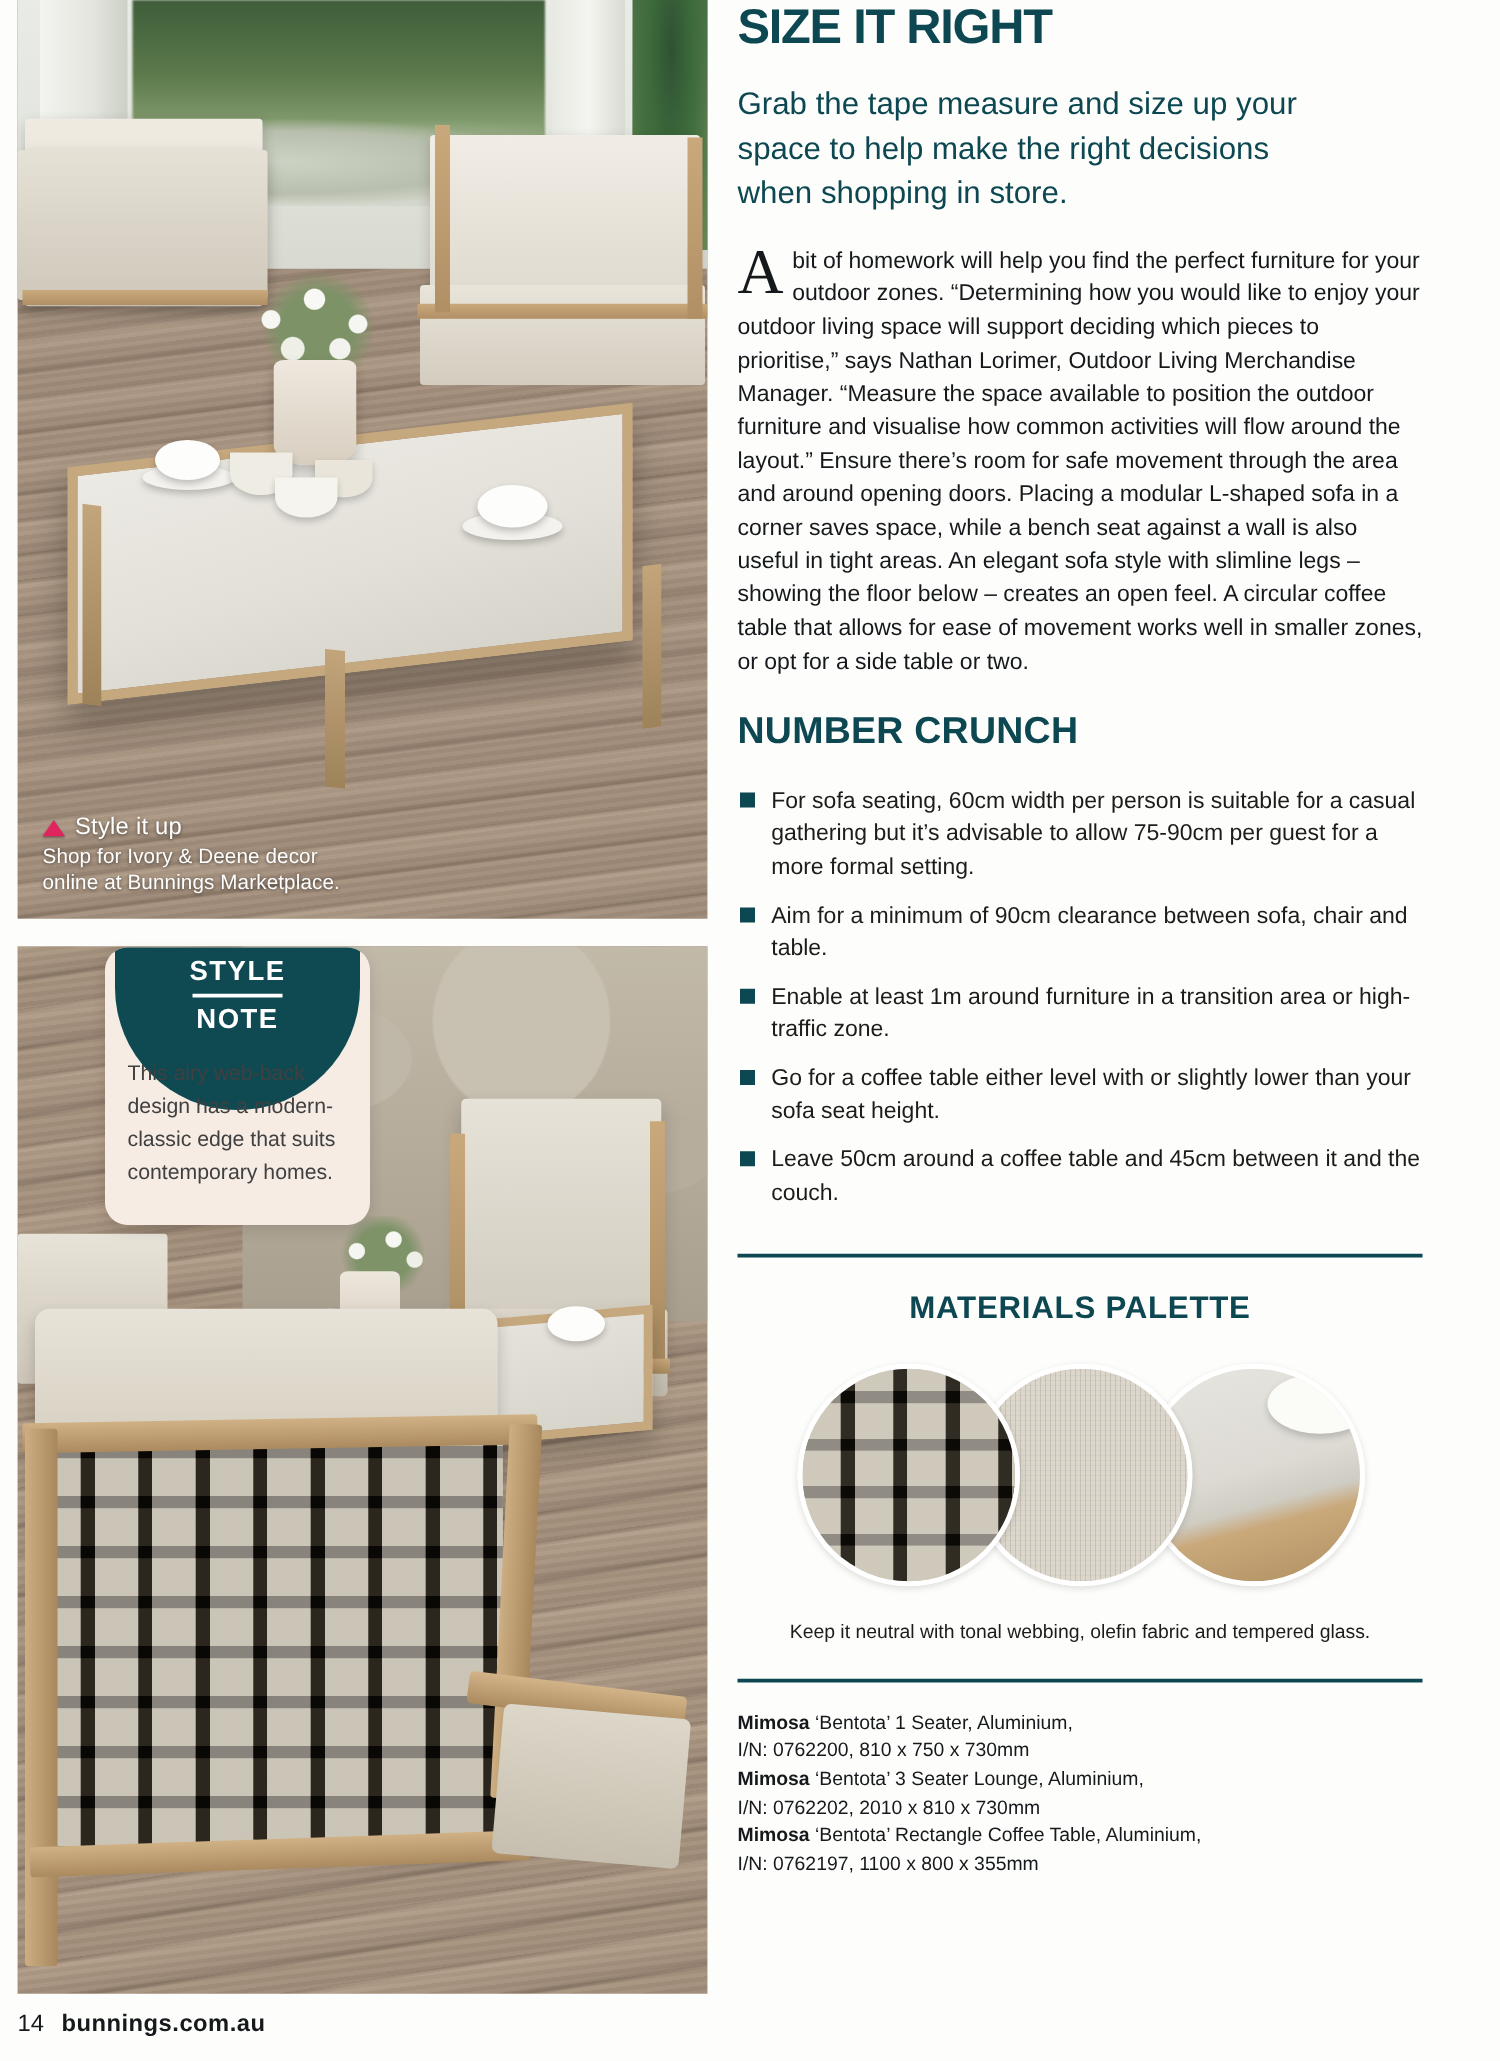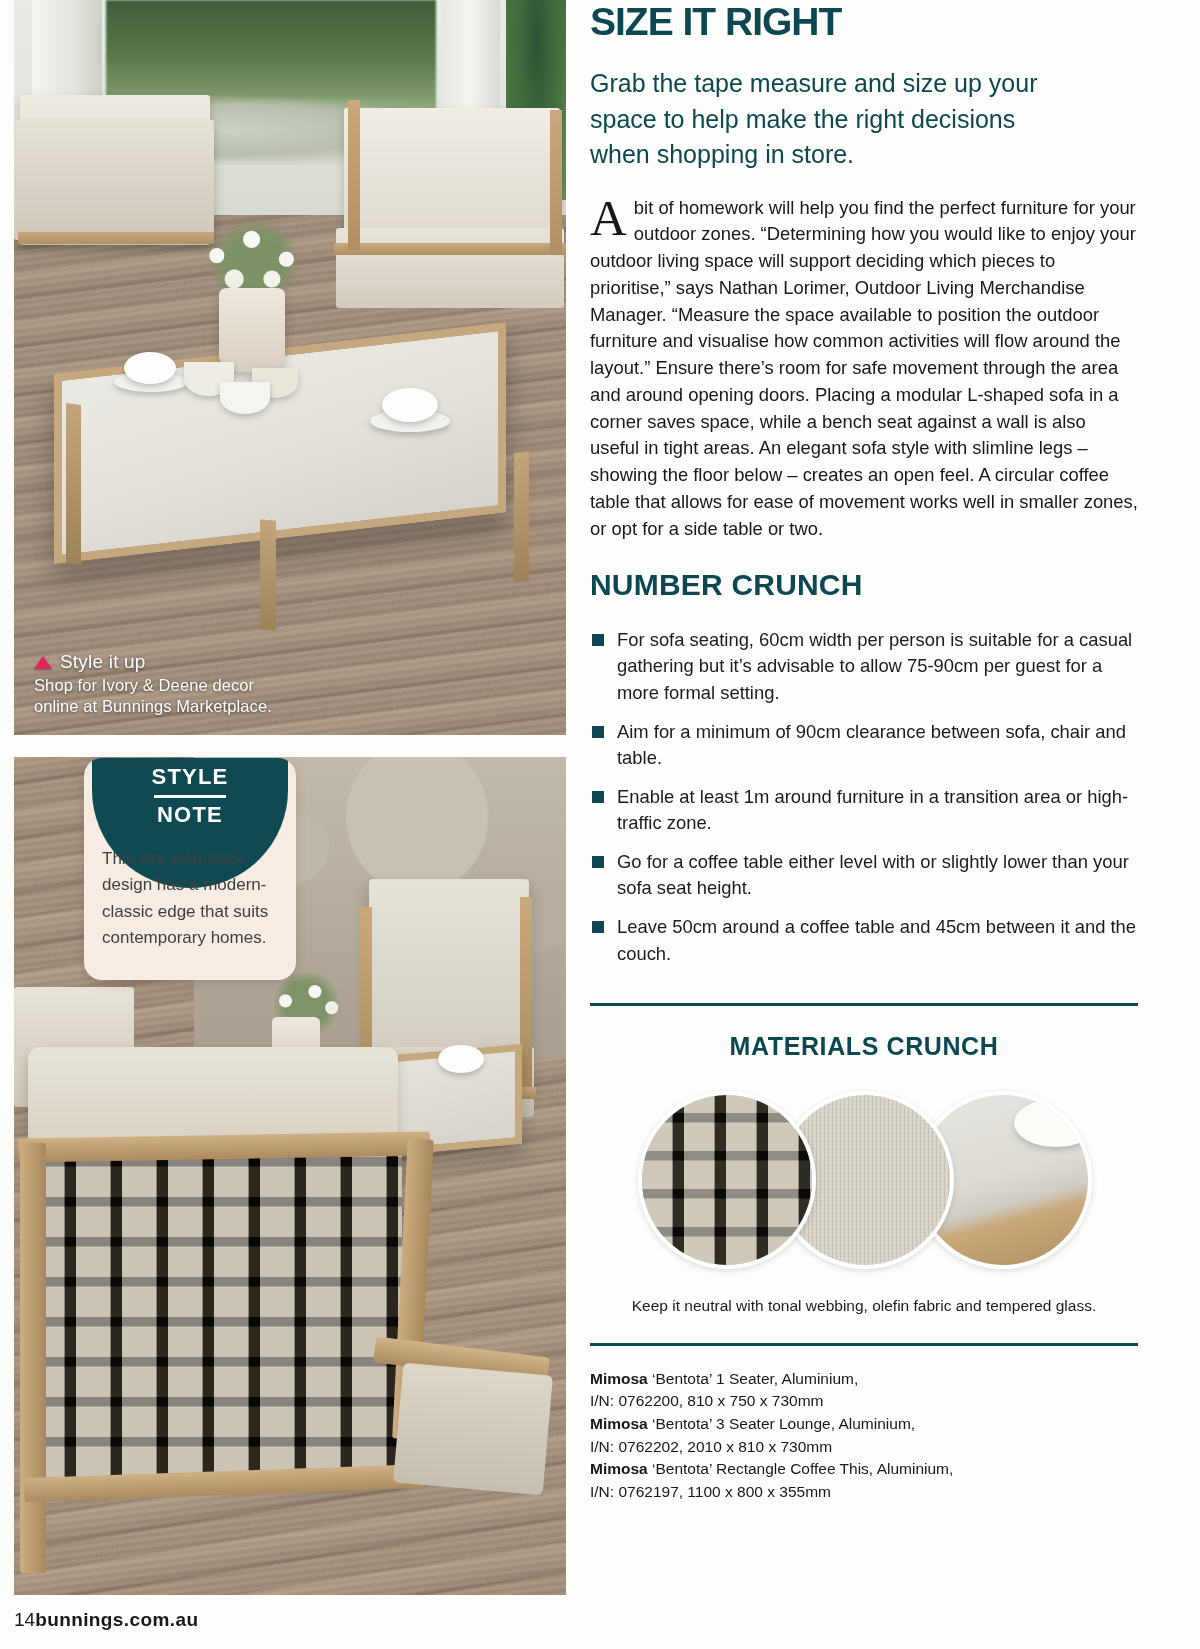--- a/index.html
+++ b/index.html
@@ -555,20 +555,21 @@
   }
   .products .brand { font-weight: bold; }
 
   
   .footer {
     position: absolute;
     left: 14px;
     bottom: 18px;
     display: flex;
     align-items: baseline;
+    gap: 14px;
     font-size: 19px;
   }
   .pg-num { color: #16191c; }
   .site { font-weight: bold; letter-spacing: .4px; color: #16191c; }
 </style>
 </head>
 <body>
 
 <div class="page">
 
@@ -693,21 +694,21 @@
         <span>Go for a coffee table either level with or slightly lower than your sofa seat height.</span>
       </li>
       <li>
         <span class="bullet-sq"></span>
         <span>Leave 50cm around a coffee table and 45cm between it and the couch.</span>
       </li>
     </ul>
 
     <div class="rule"></div>
 
-    <h2 class="palette-head">MATERIALS CRUNCH</h2>
+    <h2 class="palette-head">MATERIALS PALETTE</h2>
 
     <div class="swatches">
       <div class="swatch sw1">
         <div class="sw-weave"></div>
         <div class="sw-weave-over"></div>
       </div>
       <div class="swatch sw2">
         <div class="sw-fabric"></div>
       </div>
       <div class="swatch sw3">
@@ -723,21 +724,21 @@
     <div class="products">
       <div>
         <div><span class="brand">Mimosa</span><span> ‘Bentota’ 1 Seater, Aluminium,</span></div>
         <div>I/N: 0762200, 810 x 750 x 730mm</div>
       </div>
       <div>
         <div><span class="brand">Mimosa</span><span> ‘Bentota’ 3 Seater Lounge, Aluminium,</span></div>
         <div>I/N: 0762202, 2010 x 810 x 730mm</div>
       </div>
       <div>
-        <div><span class="brand">Mimosa</span><span> ‘Bentota’ Rectangle Coffee This, Aluminium,</span></div>
+        <div><span class="brand">Mimosa</span><span> ‘Bentota’ Rectangle Coffee Table, Aluminium,</span></div>
         <div>I/N: 0762197, 1100 x 800 x 355mm</div>
       </div>
     </div>
 
   </div>
 
   <div class="footer">
     <span class="pg-num">14</span>
     <span class="site">bunnings.com.au</span>
   </div>

